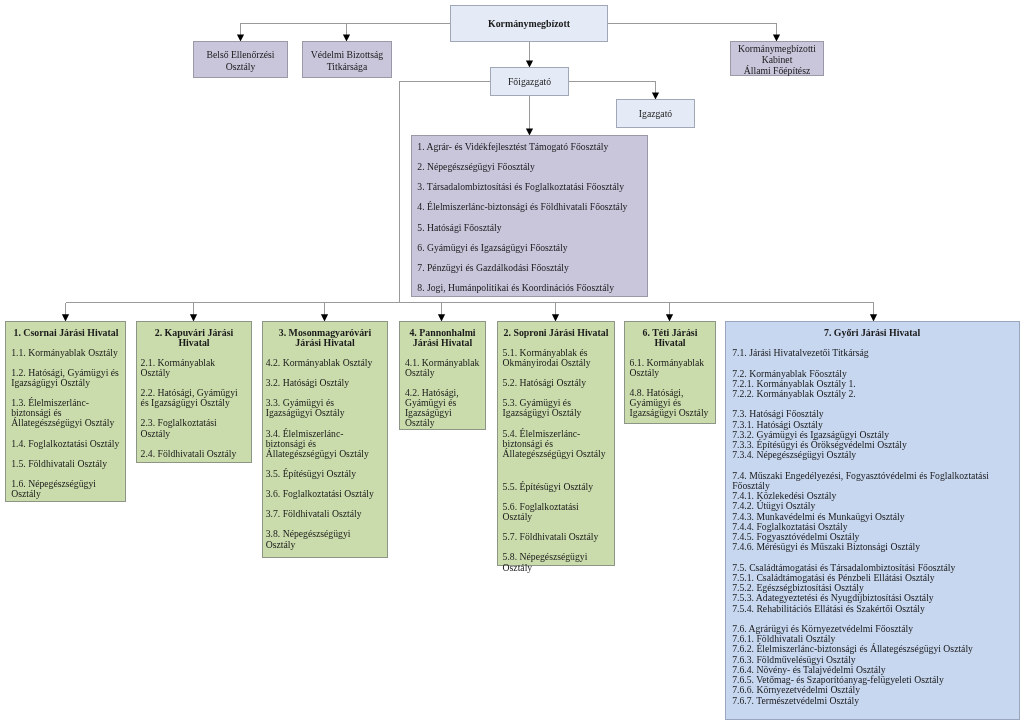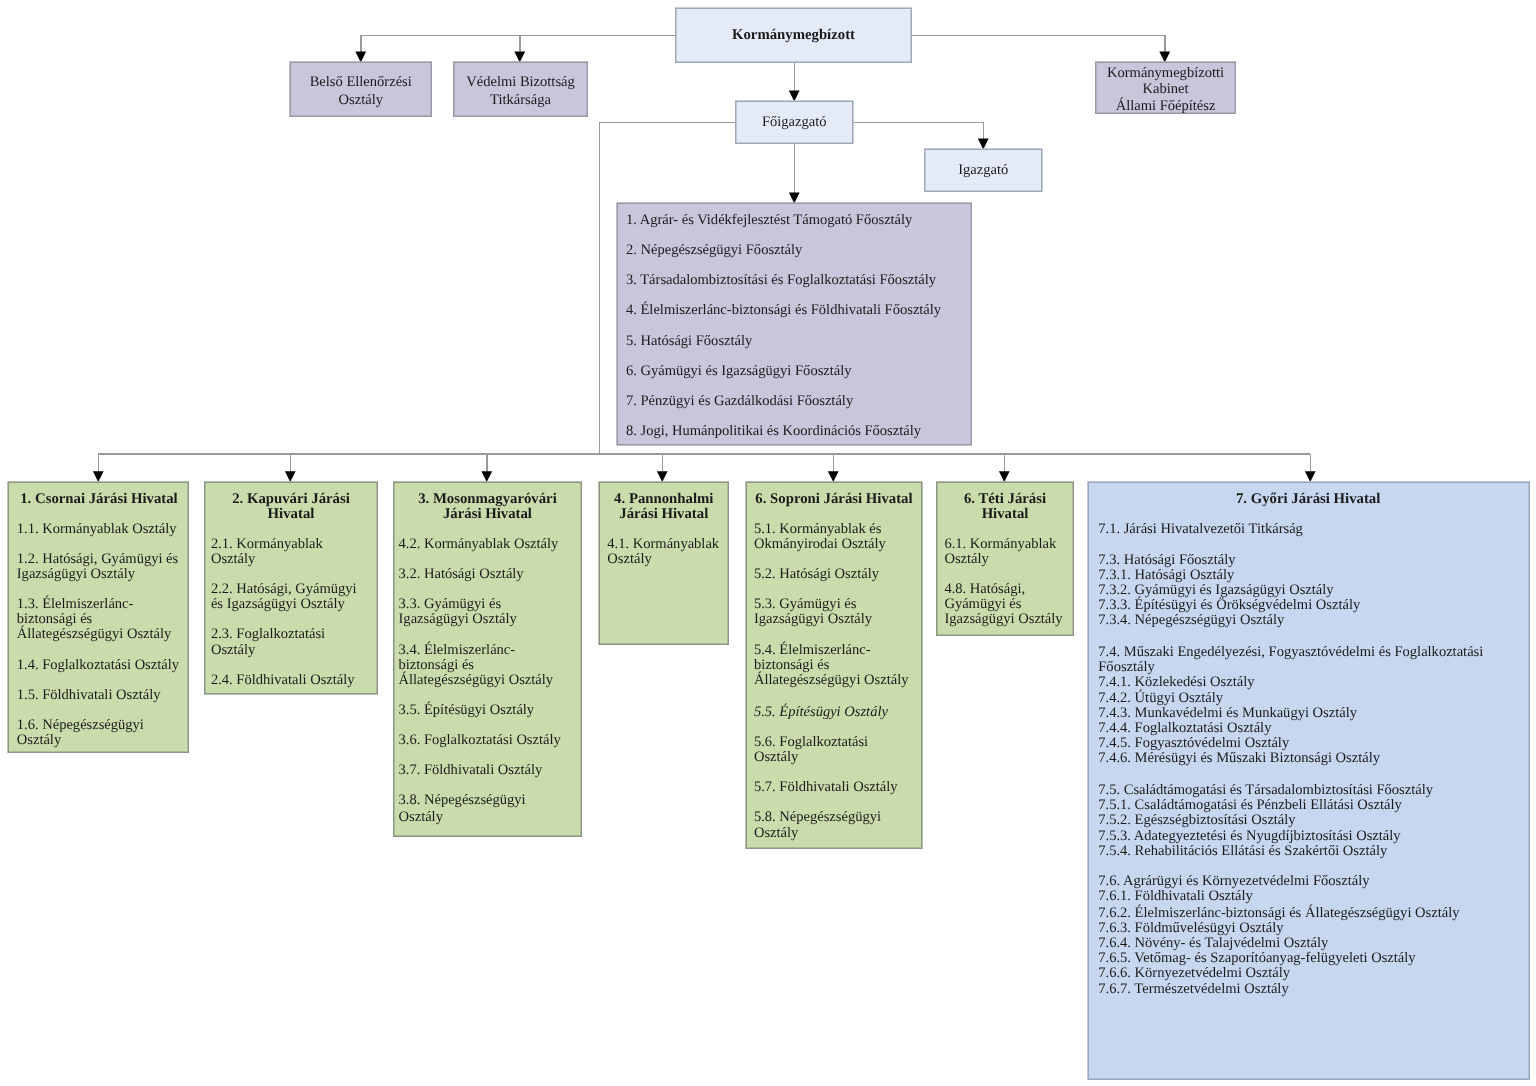--- a/index.html
+++ b/index.html
@@ -109,41 +109,47 @@
   <div style="margin-top:10.1px;">3.3. Gyámügyi és Igazságügyi Osztály</div>
   <div style="margin-top:10.1px;">3.4. Élelmiszerlánc-biztonsági és Állategészségügyi Osztály</div>
   <div style="margin-top:10.1px;">3.5. Építésügyi Osztály</div>
   <div style="margin-top:10.1px;">3.6. Foglalkoztatási Osztály</div>
   <div style="margin-top:10.1px;">3.7. Földhivatali Osztály</div>
   <div style="margin-top:10.1px;">3.8. Népegészségügyi Osztály</div>
 </div>
 <div class="box green" style="left:399px;top:321px;width:87px;height:109px;font-size:9.7px;line-height:10.1px;padding:5.6px 3.2px 0 4.9px;">
   <div class="dtitle" style="font-size:9.85px;margin-left:-0.85px;margin-right:0.85px;">4. Pannonhalmi Járási Hivatal</div>
   <div style="margin-top:10.1px;">4.1. Kormányablak Osztály</div>
+  <div style="margin-top:10.1px;">4.2. Hatósági, Gyámügyi és Igazságügyi Osztály</div>
 </div>
 <div class="box green" style="left:497px;top:321px;width:118px;height:245px;font-size:9.7px;line-height:10.1px;padding:5.6px 5.5px 0 4.6px;">
-  <div class="dtitle" style="font-size:9.85px;margin-left:0.45px;margin-right:-0.45px;">6. Soproni Járási Hivatal</div>
+  <div class="dtitle" style="font-size:9.85px;margin-left:0.45px;margin-right:-0.45px;">2. Soproni Járási Hivatal</div>
   <div style="margin-top:10.1px;">5.1. Kormányablak és Okmányirodai Osztály</div>
   <div style="margin-top:10.1px;">5.2. Hatósági Osztály</div>
   <div style="margin-top:10.1px;">5.3. Gyámügyi és Igazságügyi Osztály</div>
   <div style="margin-top:10.1px;">5.4. Élelmiszerlánc-biztonsági és Állategészségügyi Osztály</div>
-  <div style="margin-top:11px;font-style:italic;">5.5. Építésügyi Osztály</div>
+  <div style="margin-top:23px;">5.5. Építésügyi Osztály</div>
   <div style="margin-top:10.1px;">5.6. Foglalkoztatási Osztály</div>
   <div style="margin-top:10.1px;">5.7. Földhivatali Osztály</div>
   <div style="margin-top:10.1px;">5.8. Népegészségügyi Osztály</div>
 </div>
 <div class="box green" style="left:624px;top:321px;width:92px;height:103px;font-size:9.7px;line-height:10.1px;padding:5.6px 3.4px 0 4.6px;">
   <div class="dtitle" style="font-size:9.85px;margin-left:-0.6px;margin-right:0.6px;">6. Téti Járási Hivatal</div>
   <div style="margin-top:10.1px;">6.1. Kormányablak Osztály</div>
   <div style="margin-top:10.1px;">4.8. Hatósági, Gyámügyi és Igazságügyi Osztály</div>
 </div>
 <div class="box bigblue" style="left:725px;top:321px;width:295px;height:399px;font-size:9.7px;line-height:10.22px;padding:5.7px 7px 0 6.2px;">
   <div class="dtitle" style="font-size:9.85px;">7. Győri Járási Hivatal</div>
   <div style="margin-top:10.22px;">
     <div>7.1. Járási Hivatalvezetői Titkárság</div>
+  </div>
+  <div style="margin-top:10.22px;">
+    <div>7.2. Kormányablak Főosztály</div>
+    <div>7.2.1. Kormányablak Osztály 1.</div>
+    <div>7.2.2. Kormányablak Osztály 2.</div>
   </div>
   <div style="margin-top:10.22px;">
     <div>7.3. Hatósági Főosztály</div>
     <div>7.3.1. Hatósági Osztály</div>
     <div>7.3.2. Gyámügyi és Igazságügyi Osztály</div>
     <div>7.3.3. Építésügyi és Örökségvédelmi Osztály</div>
     <div>7.3.4. Népegészségügyi Osztály</div>
   </div>
   <div style="margin-top:10.22px;">
     <div>7.4. Műszaki Engedélyezési, Fogyasztóvédelmi és Foglalkoztatási Főosztály</div>

